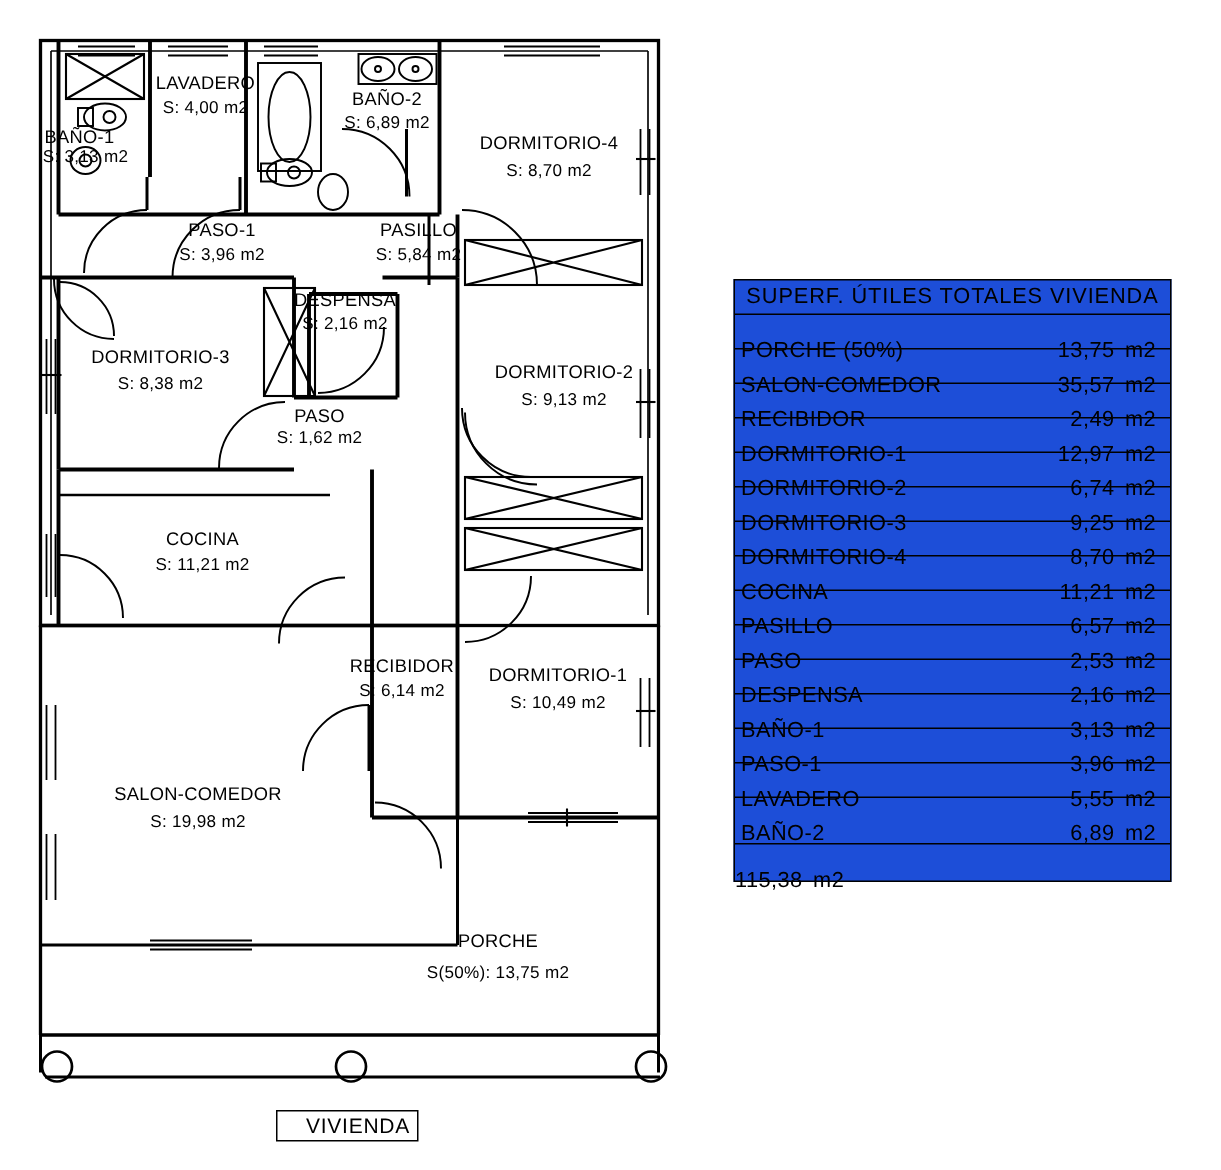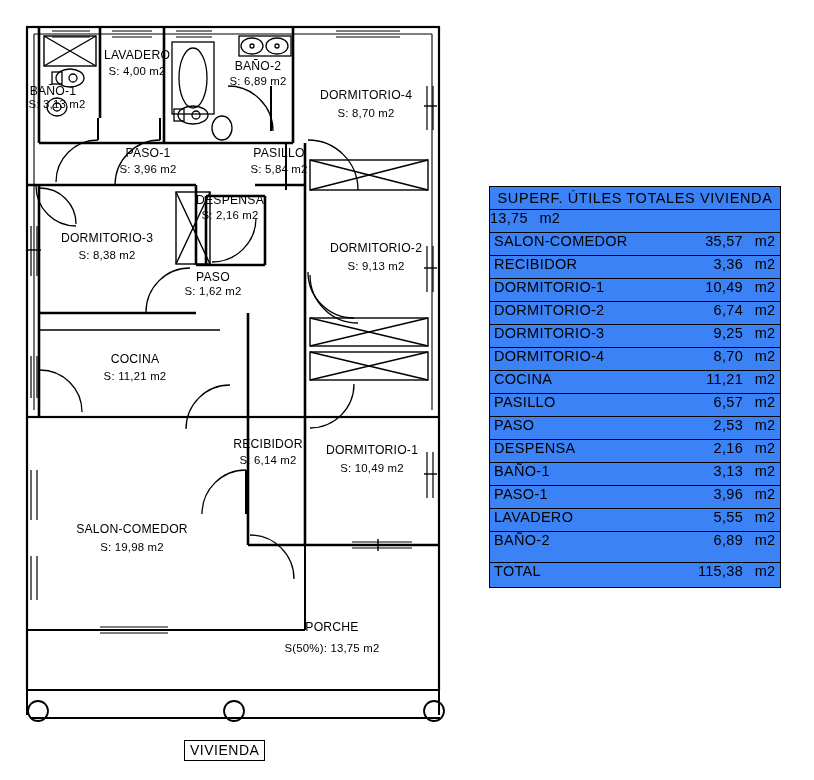--- a/index.html
+++ b/index.html
@@ -4,41 +4,41 @@
 <style>
   html,body{margin:0;padding:0;background:#ffffff;}
   body{width:814px;height:780px;position:relative;
        font-family:"Liberation Sans",sans-serif;color:#000;overflow:hidden;}
 
   #plan-svg{position:absolute;left:0;top:0;}
 
   
   #areas-table{
     position:absolute;left:489px;top:186px;width:292px;
-    border:1.5px solid #000;box-sizing:border-box;background:#3b82f6;
+    border:1.5px solid #000;box-sizing:border-box;background:#1d4ed8;
   }
   #areas-table .thead{
     text-align:center;font-size:14.5px;letter-spacing:.6px;
     padding:3px 0 3px 0;border-bottom:1.5px solid #000;white-space:nowrap;
   }
   #areas-table .row{
     display:flex;align-items:baseline;border-bottom:1px solid #000;
     font-size:14.5px;letter-spacing:.3px;height:23px;box-sizing:border-box;
   }
   #areas-table .row:last-child{border-bottom:none;}
   #areas-table .rn{flex:1 1 auto;padding-left:4px;white-space:nowrap;}
   #areas-table .rv{flex:0 0 auto;text-align:center;padding-right:3px;white-space:nowrap;}
-  #areas-table .ru{flex:0 0 30px;text-align:center;padding-left:4px;white-space:nowrap;}
+  #areas-table .ru{flex:0 0 30px;text-align:left;padding-left:4px;white-space:nowrap;margin-top:16px;}
   #areas-table .gap{height:7px;border-bottom:1.5px solid #000;}
   #areas-table .total-row{border-bottom:none;height:24px;}
 
   
   #vivienda-caption{
     position:absolute;left:184px;top:740px;
-    border:1.2px solid #000;padding:1px 5px 2px 5px;
+    border:1.2px solid #000;padding:1px 5px 2px 19px;
     font-size:14px;letter-spacing:.5px;background:#fff;
   }
 </style>
 </head>
 <body>
 
 <svg id="plan-svg" width="814" height="780">
   <g fill="none" stroke="#000" stroke-width="2.2" shape-rendering="geometricPrecision">
 
     <rect x="27" y="27" width="412" height="390" fill="#fff"></rect>
@@ -245,36 +245,37 @@
       <text x="132" y="551" text-anchor="middle" font-size="11.4" letter-spacing="0.2">S: 19,98  m2</text>
       <text x="332" y="631" text-anchor="middle" font-size="12.2" letter-spacing="0.2">PORCHE</text>
       <text x="332" y="652" text-anchor="middle" font-size="11.4" letter-spacing="0.2">S(50%): 13,75  m2</text>
     </g>
 </svg>
 
 <div id="areas-table">
   <div class="thead">SUPERF. ÚTILES TOTALES VIVIENDA</div>
   <div id="areas-rows">
       <div class="row">
+        <span class="rn">PORCHE (50%)</span>
         <span class="rv">13,75</span>
         <span class="ru">m2</span>
       </div>
       <div class="row">
         <span class="rn">SALON-COMEDOR</span>
         <span class="rv">35,57</span>
         <span class="ru">m2</span>
       </div>
       <div class="row">
         <span class="rn">RECIBIDOR</span>
-        <span class="rv">3,36</span>
+        <span class="rv">2,49</span>
         <span class="ru">m2</span>
       </div>
       <div class="row">
         <span class="rn">DORMITORIO-1</span>
-        <span class="rv">10,49</span>
+        <span class="rv">12,97</span>
         <span class="ru">m2</span>
       </div>
       <div class="row">
         <span class="rn">DORMITORIO-2</span>
         <span class="rv">6,74</span>
         <span class="ru">m2</span>
       </div>
       <div class="row">
         <span class="rn">DORMITORIO-3</span>
         <span class="rv">9,25</span>
@@ -321,19 +322,18 @@
         <span class="ru">m2</span>
       </div>
       <div class="row">
         <span class="rn">BAÑO-2</span>
         <span class="rv">6,89</span>
         <span class="ru">m2</span>
       </div>
     </div>
   <div class="gap"></div>
   <div class="row total-row">
-    <span class="rn">TOTAL</span>
     <span class="rv">115,38</span>
     <span class="ru">m2</span>
   </div>
 </div>
 
 <div id="vivienda-caption">VIVIENDA</div>
 
 </body></html>

